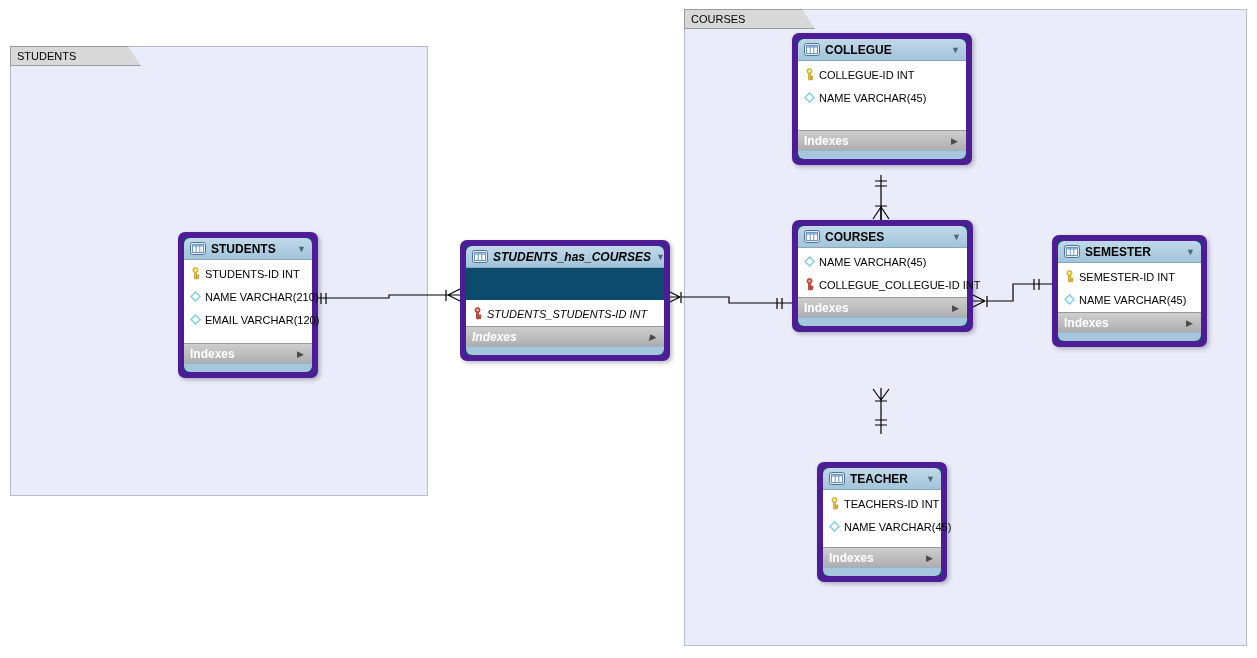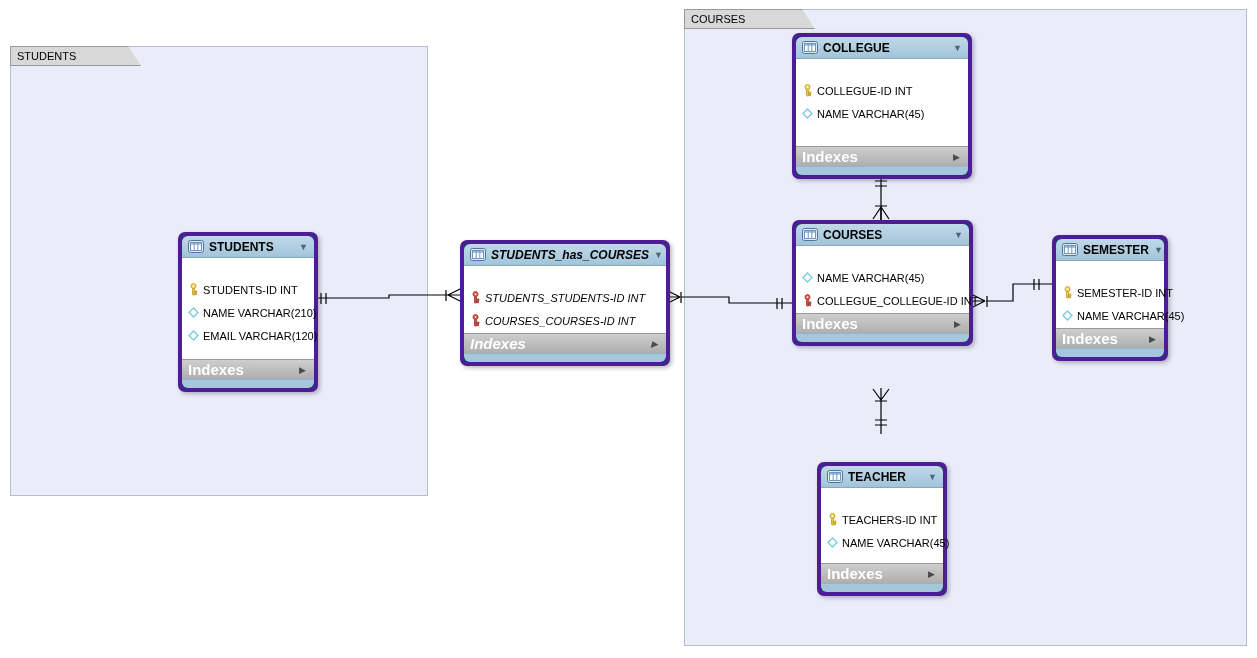--- a/index.html
+++ b/index.html
@@ -28,21 +28,21 @@
     font-size: 11px;
     color: #000;
     line-height: 19px;
     padding: 0 20px 0 6px;
     white-space: nowrap;
   }
 
   
   .etable {
     position: absolute;
-    border: 4px solid #4c1d95;
+    border: 6px solid #4c1d95;
     border-radius: 7px;
     background: #0c4a6e;
     box-shadow: 2px 2px 4px rgba(60,60,70,0.35);
     z-index: 3;
   }
   .thead {
     height: 22px;
     display: flex;
     align-items: center;
     gap: 5px;
@@ -53,41 +53,41 @@
   }
   .ticon { display: inline-flex; flex: 0 0 auto; }
   .tname {
     font-size: 12px;
     font-weight: bold;
     color: #000;
     white-space: nowrap;
     flex: 1 1 auto;
   }
   .tarrow { font-size: 9px; color: #4e6susa578; color: #4e6578; flex: 0 0 auto; }
-  .tbody { background: #fff; padding-top: 20px; }
+  .tbody { background: #fff; padding-top: 2px; }
   .trow {
     height: 23px;
     display: flex;
     align-items: center;
     gap: 4px;
     padding: 0 4px 0 5px;
     white-space: nowrap;
   }
   .ctext { font-size: 11px; color: #000; }
   .cicon { display: inline-flex; width: 12px; justify-content: center; flex: 0 0 auto; }
   .tfoot {
     height: 20px;
     display: flex;
     align-items: center;
     justify-content: space-between;
     padding: 0 8px 0 6px;
     background: linear-gradient(#cecece, #aeaeae);
     border-top: 1px solid #9a9a9a;
   }
-  .findexes { font-size: 15px; font-weight: bold; color: #ffffff; }
+  .findexes { font-size: 12px; font-weight: bold; color: #ffffff; }
   .farrow { font-size: 9px; color: #4a4a4a; }
   .tband {
     height: 9px;
     background: #a5c6dc;
     border-top: 1px solid #93b4ca;
     border-radius: 0 0 6px 6px;
   }
 
   
   #links { position: absolute; inset: 0; z-index: 2; pointer-events: none; }
@@ -203,229 +203,215 @@
             <rect x="0.5" y="0.5" width="15" height="12" rx="2" fill="#dfeaf6" stroke="#50749c"></rect>
             <rect x="2.5" y="2.5" width="11" height="8" fill="#fff" stroke="#6e95c0"></rect>
             <rect x="3" y="3" width="10" height="1.8" fill="#9bbcdd"></rect>
             <line x1="6.2" y1="2.5" x2="6.2" y2="10.5" stroke="#6e95c0"></line>
             <line x1="9.8" y1="2.5" x2="9.8" y2="10.5" stroke="#6e95c0"></line>
           </svg>
         </span>
       <span class="tname">STUDENTS_has_COURSES</span>
       <span class="tarrow">▼</span>
     </div>
+    <div class="tbody" style="padding-bottom:1px;margin-top:32px;">
+        <div class="trow">
+          <span class="cicon">
+            <svg width="11" height="13" viewBox="0 0 11 13">
+              <g fill="#e2594a" stroke="#a84234" stroke-width="1">
+                <circle cx="5.5" cy="3.1" r="2.5"></circle>
+                <rect x="4.6" y="5.4" width="1.8" height="6.6" rx="0.5"></rect>
+                <rect x="6.3" y="8.1" width="2.5" height="1.3"></rect>
+                <rect x="6.3" y="10.3" width="2.1" height="1.3"></rect>
+              </g>
+              <circle cx="5.5" cy="3.1" r="0.9" fill="#fff"></circle>
+            </svg>
+          </span>
+          <span class="ctext">STUDENTS_STUDENTS-ID INT</span>
+        </div>
+      </div>
+    <div class="tfoot">
+      <span class="findexes">Indexes</span>
+      <span class="farrow">▶</span>
+    </div>
+    <div class="tband"></div>
+  </div>
+
+  <div class="etable" style="left:792px; top:33px; width:180px;">
+    <div class="thead">
+      <span class="ticon">
+          <svg width="16" height="13" viewBox="0 0 16 13">
+            <rect x="0.5" y="0.5" width="15" height="12" rx="2" fill="#dfeaf6" stroke="#50749c"></rect>
+            <rect x="2.5" y="2.5" width="11" height="8" fill="#fff" stroke="#6e95c0"></rect>
+            <rect x="3" y="3" width="10" height="1.8" fill="#9bbcdd"></rect>
+            <line x1="6.2" y1="2.5" x2="6.2" y2="10.5" stroke="#6e95c0"></line>
+            <line x1="9.8" y1="2.5" x2="9.8" y2="10.5" stroke="#6e95c0"></line>
+          </svg>
+        </span>
+      <span class="tname">COLLEGUE</span>
+      <span class="tarrow">▼</span>
+    </div>
+    <div class="tbody" style="padding-bottom:21px;">
+        <div class="trow">
+          <span class="cicon">
+            <svg width="11" height="13" viewBox="0 0 11 13">
+              <g fill="#f6d94c" stroke="#c8a432" stroke-width="1">
+                <circle cx="5.5" cy="3.1" r="2.5"></circle>
+                <rect x="4.6" y="5.4" width="1.8" height="6.6" rx="0.5"></rect>
+                <rect x="6.3" y="8.1" width="2.5" height="1.3"></rect>
+                <rect x="6.3" y="10.3" width="2.1" height="1.3"></rect>
+              </g>
+              <circle cx="5.5" cy="3.1" r="0.9" fill="#fff"></circle>
+            </svg>
+          </span>
+          <span class="ctext">COLLEGUE-ID INT</span>
+        </div>
+        <div class="trow">
+          <span class="cicon">
+            <svg width="11" height="11" viewBox="0 0 11 11">
+              <rect x="2.3" y="2.3" width="6.4" height="6.4" fill="#fff" stroke="#7fcde0" stroke-width="1.4" transform="rotate(45 5.5 5.5)"></rect>
+            </svg>
+          </span>
+          <span class="ctext">NAME VARCHAR(45)</span>
+        </div>
+      </div>
+    <div class="tfoot">
+      <span class="findexes">Indexes</span>
+      <span class="farrow">▶</span>
+    </div>
+    <div class="tband"></div>
+  </div>
+
+  <div class="etable" style="left:792px; top:220px; width:181px;">
+    <div class="thead">
+      <span class="ticon">
+          <svg width="16" height="13" viewBox="0 0 16 13">
+            <rect x="0.5" y="0.5" width="15" height="12" rx="2" fill="#dfeaf6" stroke="#50749c"></rect>
+            <rect x="2.5" y="2.5" width="11" height="8" fill="#fff" stroke="#6e95c0"></rect>
+            <rect x="3" y="3" width="10" height="1.8" fill="#9bbcdd"></rect>
+            <line x1="6.2" y1="2.5" x2="6.2" y2="10.5" stroke="#6e95c0"></line>
+            <line x1="9.8" y1="2.5" x2="9.8" y2="10.5" stroke="#6e95c0"></line>
+          </svg>
+        </span>
+      <span class="tname">COURSES</span>
+      <span class="tarrow">▼</span>
+    </div>
     <div class="tbody" style="padding-bottom:1px;">
         <div class="trow">
           <span class="cicon">
+            <svg width="11" height="11" viewBox="0 0 11 11">
+              <rect x="2.3" y="2.3" width="6.4" height="6.4" fill="#fff" stroke="#7fcde0" stroke-width="1.4" transform="rotate(45 5.5 5.5)"></rect>
+            </svg>
+          </span>
+          <span class="ctext">NAME VARCHAR(45)</span>
+        </div>
+        <div class="trow">
+          <span class="cicon">
             <svg width="11" height="13" viewBox="0 0 11 13">
               <g fill="#e2594a" stroke="#a84234" stroke-width="1">
                 <circle cx="5.5" cy="3.1" r="2.5"></circle>
                 <rect x="4.6" y="5.4" width="1.8" height="6.6" rx="0.5"></rect>
                 <rect x="6.3" y="8.1" width="2.5" height="1.3"></rect>
                 <rect x="6.3" y="10.3" width="2.1" height="1.3"></rect>
               </g>
               <circle cx="5.5" cy="3.1" r="0.9" fill="#fff"></circle>
             </svg>
           </span>
-          <span class="ctext">STUDENTS_STUDENTS-ID INT</span>
-        </div>
-        <div class="trow">
-          <span class="cicon">
-            <svg width="11" height="13" viewBox="0 0 11 13">
-              <g fill="#e2594a" stroke="#a84234" stroke-width="1">
-                <circle cx="5.5" cy="3.1" r="2.5"></circle>
-                <rect x="4.6" y="5.4" width="1.8" height="6.6" rx="0.5"></rect>
-                <rect x="6.3" y="8.1" width="2.5" height="1.3"></rect>
-                <rect x="6.3" y="10.3" width="2.1" height="1.3"></rect>
-              </g>
-              <circle cx="5.5" cy="3.1" r="0.9" fill="#fff"></circle>
-            </svg>
-          </span>
-          <span class="ctext">COURSES_COURSES-ID INT</span>
-        </div>
-      </div>
-    <div class="tfoot">
-      <span class="findexes">Indexes</span>
-      <span class="farrow">▶</span>
-    </div>
-    <div class="tband"></div>
-  </div>
-
-  <div class="etable" style="left:792px; top:33px; width:180px;">
-    <div class="thead">
-      <span class="ticon">
-          <svg width="16" height="13" viewBox="0 0 16 13">
-            <rect x="0.5" y="0.5" width="15" height="12" rx="2" fill="#dfeaf6" stroke="#50749c"></rect>
-            <rect x="2.5" y="2.5" width="11" height="8" fill="#fff" stroke="#6e95c0"></rect>
-            <rect x="3" y="3" width="10" height="1.8" fill="#9bbcdd"></rect>
-            <line x1="6.2" y1="2.5" x2="6.2" y2="10.5" stroke="#6e95c0"></line>
-            <line x1="9.8" y1="2.5" x2="9.8" y2="10.5" stroke="#6e95c0"></line>
-          </svg>
-        </span>
-      <span class="tname">COLLEGUE</span>
-      <span class="tarrow">▼</span>
-    </div>
-    <div class="tbody" style="padding-bottom:21px;">
+          <span class="ctext">COLLEGUE_COLLEGUE-ID INT</span>
+        </div>
+      </div>
+    <div class="tfoot">
+      <span class="findexes">Indexes</span>
+      <span class="farrow">▶</span>
+    </div>
+    <div class="tband"></div>
+  </div>
+
+  <div class="etable" style="left:1052px; top:235px; width:155px;">
+    <div class="thead">
+      <span class="ticon">
+          <svg width="16" height="13" viewBox="0 0 16 13">
+            <rect x="0.5" y="0.5" width="15" height="12" rx="2" fill="#dfeaf6" stroke="#50749c"></rect>
+            <rect x="2.5" y="2.5" width="11" height="8" fill="#fff" stroke="#6e95c0"></rect>
+            <rect x="3" y="3" width="10" height="1.8" fill="#9bbcdd"></rect>
+            <line x1="6.2" y1="2.5" x2="6.2" y2="10.5" stroke="#6e95c0"></line>
+            <line x1="9.8" y1="2.5" x2="9.8" y2="10.5" stroke="#6e95c0"></line>
+          </svg>
+        </span>
+      <span class="tname">SEMESTER</span>
+      <span class="tarrow">▼</span>
+    </div>
+    <div class="tbody" style="padding-bottom:1px;">
         <div class="trow">
           <span class="cicon">
             <svg width="11" height="13" viewBox="0 0 11 13">
               <g fill="#f6d94c" stroke="#c8a432" stroke-width="1">
                 <circle cx="5.5" cy="3.1" r="2.5"></circle>
                 <rect x="4.6" y="5.4" width="1.8" height="6.6" rx="0.5"></rect>
                 <rect x="6.3" y="8.1" width="2.5" height="1.3"></rect>
                 <rect x="6.3" y="10.3" width="2.1" height="1.3"></rect>
               </g>
               <circle cx="5.5" cy="3.1" r="0.9" fill="#fff"></circle>
             </svg>
           </span>
-          <span class="ctext">COLLEGUE-ID INT</span>
+          <span class="ctext">SEMESTER-ID INT</span>
         </div>
         <div class="trow">
           <span class="cicon">
             <svg width="11" height="11" viewBox="0 0 11 11">
               <rect x="2.3" y="2.3" width="6.4" height="6.4" fill="#fff" stroke="#7fcde0" stroke-width="1.4" transform="rotate(45 5.5 5.5)"></rect>
             </svg>
           </span>
           <span class="ctext">NAME VARCHAR(45)</span>
         </div>
       </div>
     <div class="tfoot">
       <span class="findexes">Indexes</span>
       <span class="farrow">▶</span>
     </div>
     <div class="tband"></div>
   </div>
 
-  <div class="etable" style="left:792px; top:220px; width:181px;">
-    <div class="thead">
-      <span class="ticon">
-          <svg width="16" height="13" viewBox="0 0 16 13">
-            <rect x="0.5" y="0.5" width="15" height="12" rx="2" fill="#dfeaf6" stroke="#50749c"></rect>
-            <rect x="2.5" y="2.5" width="11" height="8" fill="#fff" stroke="#6e95c0"></rect>
-            <rect x="3" y="3" width="10" height="1.8" fill="#9bbcdd"></rect>
-            <line x1="6.2" y1="2.5" x2="6.2" y2="10.5" stroke="#6e95c0"></line>
-            <line x1="9.8" y1="2.5" x2="9.8" y2="10.5" stroke="#6e95c0"></line>
-          </svg>
-        </span>
-      <span class="tname">COURSES</span>
-      <span class="tarrow">▼</span>
-    </div>
-    <div class="tbody" style="padding-bottom:1px;">
+  <div class="etable" style="left:817px; top:434px; width:130px;margin-top:28px;">
+    <div class="thead">
+      <span class="ticon">
+          <svg width="16" height="13" viewBox="0 0 16 13">
+            <rect x="0.5" y="0.5" width="15" height="12" rx="2" fill="#dfeaf6" stroke="#50749c"></rect>
+            <rect x="2.5" y="2.5" width="11" height="8" fill="#fff" stroke="#6e95c0"></rect>
+            <rect x="3" y="3" width="10" height="1.8" fill="#9bbcdd"></rect>
+            <line x1="6.2" y1="2.5" x2="6.2" y2="10.5" stroke="#6e95c0"></line>
+            <line x1="9.8" y1="2.5" x2="9.8" y2="10.5" stroke="#6e95c0"></line>
+          </svg>
+        </span>
+      <span class="tname">TEACHER</span>
+      <span class="tarrow">▼</span>
+    </div>
+    <div class="tbody" style="padding-bottom:9px;">
+        <div class="trow">
+          <span class="cicon">
+            <svg width="11" height="13" viewBox="0 0 11 13">
+              <g fill="#f6d94c" stroke="#c8a432" stroke-width="1">
+                <circle cx="5.5" cy="3.1" r="2.5"></circle>
+                <rect x="4.6" y="5.4" width="1.8" height="6.6" rx="0.5"></rect>
+                <rect x="6.3" y="8.1" width="2.5" height="1.3"></rect>
+                <rect x="6.3" y="10.3" width="2.1" height="1.3"></rect>
+              </g>
+              <circle cx="5.5" cy="3.1" r="0.9" fill="#fff"></circle>
+            </svg>
+          </span>
+          <span class="ctext">TEACHERS-ID INT</span>
+        </div>
         <div class="trow">
           <span class="cicon">
             <svg width="11" height="11" viewBox="0 0 11 11">
               <rect x="2.3" y="2.3" width="6.4" height="6.4" fill="#fff" stroke="#7fcde0" stroke-width="1.4" transform="rotate(45 5.5 5.5)"></rect>
             </svg>
           </span>
           <span class="ctext">NAME VARCHAR(45)</span>
         </div>
-        <div class="trow">
-          <span class="cicon">
-            <svg width="11" height="13" viewBox="0 0 11 13">
-              <g fill="#e2594a" stroke="#a84234" stroke-width="1">
-                <circle cx="5.5" cy="3.1" r="2.5"></circle>
-                <rect x="4.6" y="5.4" width="1.8" height="6.6" rx="0.5"></rect>
-                <rect x="6.3" y="8.1" width="2.5" height="1.3"></rect>
-                <rect x="6.3" y="10.3" width="2.1" height="1.3"></rect>
-              </g>
-              <circle cx="5.5" cy="3.1" r="0.9" fill="#fff"></circle>
-            </svg>
-          </span>
-          <span class="ctext">COLLEGUE_COLLEGUE-ID INT</span>
-        </div>
-      </div>
-    <div class="tfoot">
-      <span class="findexes">Indexes</span>
-      <span class="farrow">▶</span>
-    </div>
-    <div class="tband"></div>
-  </div>
-
-  <div class="etable" style="left:1052px; top:235px; width:116px;">
-    <div class="thead">
-      <span class="ticon">
-          <svg width="16" height="13" viewBox="0 0 16 13">
-            <rect x="0.5" y="0.5" width="15" height="12" rx="2" fill="#dfeaf6" stroke="#50749c"></rect>
-            <rect x="2.5" y="2.5" width="11" height="8" fill="#fff" stroke="#6e95c0"></rect>
-            <rect x="3" y="3" width="10" height="1.8" fill="#9bbcdd"></rect>
-            <line x1="6.2" y1="2.5" x2="6.2" y2="10.5" stroke="#6e95c0"></line>
-            <line x1="9.8" y1="2.5" x2="9.8" y2="10.5" stroke="#6e95c0"></line>
-          </svg>
-        </span>
-      <span class="tname">SEMESTER</span>
-      <span class="tarrow">▼</span>
-    </div>
-    <div class="tbody" style="padding-bottom:1px;">
-        <div class="trow">
-          <span class="cicon">
-            <svg width="11" height="13" viewBox="0 0 11 13">
-              <g fill="#f6d94c" stroke="#c8a432" stroke-width="1">
-                <circle cx="5.5" cy="3.1" r="2.5"></circle>
-                <rect x="4.6" y="5.4" width="1.8" height="6.6" rx="0.5"></rect>
-                <rect x="6.3" y="8.1" width="2.5" height="1.3"></rect>
-                <rect x="6.3" y="10.3" width="2.1" height="1.3"></rect>
-              </g>
-              <circle cx="5.5" cy="3.1" r="0.9" fill="#fff"></circle>
-            </svg>
-          </span>
-          <span class="ctext">SEMESTER-ID INT</span>
-        </div>
-        <div class="trow">
-          <span class="cicon">
-            <svg width="11" height="11" viewBox="0 0 11 11">
-              <rect x="2.3" y="2.3" width="6.4" height="6.4" fill="#fff" stroke="#7fcde0" stroke-width="1.4" transform="rotate(45 5.5 5.5)"></rect>
-            </svg>
-          </span>
-          <span class="ctext">NAME VARCHAR(45)</span>
-        </div>
-      </div>
-    <div class="tfoot">
-      <span class="findexes">Indexes</span>
-      <span class="farrow">▶</span>
-    </div>
-    <div class="tband"></div>
-  </div>
-
-  <div class="etable" style="left:817px; top:434px; width:130px;margin-top:28px;">
-    <div class="thead">
-      <span class="ticon">
-          <svg width="16" height="13" viewBox="0 0 16 13">
-            <rect x="0.5" y="0.5" width="15" height="12" rx="2" fill="#dfeaf6" stroke="#50749c"></rect>
-            <rect x="2.5" y="2.5" width="11" height="8" fill="#fff" stroke="#6e95c0"></rect>
-            <rect x="3" y="3" width="10" height="1.8" fill="#9bbcdd"></rect>
-            <line x1="6.2" y1="2.5" x2="6.2" y2="10.5" stroke="#6e95c0"></line>
-            <line x1="9.8" y1="2.5" x2="9.8" y2="10.5" stroke="#6e95c0"></line>
-          </svg>
-        </span>
-      <span class="tname">TEACHER</span>
-      <span class="tarrow">▼</span>
-    </div>
-    <div class="tbody" style="padding-bottom:9px;">
-        <div class="trow">
-          <span class="cicon">
-            <svg width="11" height="13" viewBox="0 0 11 13">
-              <g fill="#f6d94c" stroke="#c8a432" stroke-width="1">
-                <circle cx="5.5" cy="3.1" r="2.5"></circle>
-                <rect x="4.6" y="5.4" width="1.8" height="6.6" rx="0.5"></rect>
-                <rect x="6.3" y="8.1" width="2.5" height="1.3"></rect>
-                <rect x="6.3" y="10.3" width="2.1" height="1.3"></rect>
-              </g>
-              <circle cx="5.5" cy="3.1" r="0.9" fill="#fff"></circle>
-            </svg>
-          </span>
-          <span class="ctext">TEACHERS-ID INT</span>
-        </div>
-        <div class="trow">
-          <span class="cicon">
-            <svg width="11" height="11" viewBox="0 0 11 11">
-              <rect x="2.3" y="2.3" width="6.4" height="6.4" fill="#fff" stroke="#7fcde0" stroke-width="1.4" transform="rotate(45 5.5 5.5)"></rect>
-            </svg>
-          </span>
-          <span class="ctext">NAME VARCHAR(45)</span>
-        </div>
       </div>
     <div class="tfoot">
       <span class="findexes">Indexes</span>
       <span class="farrow">▶</span>
     </div>
     <div class="tband"></div>
   </div>
 
 </div>
 

